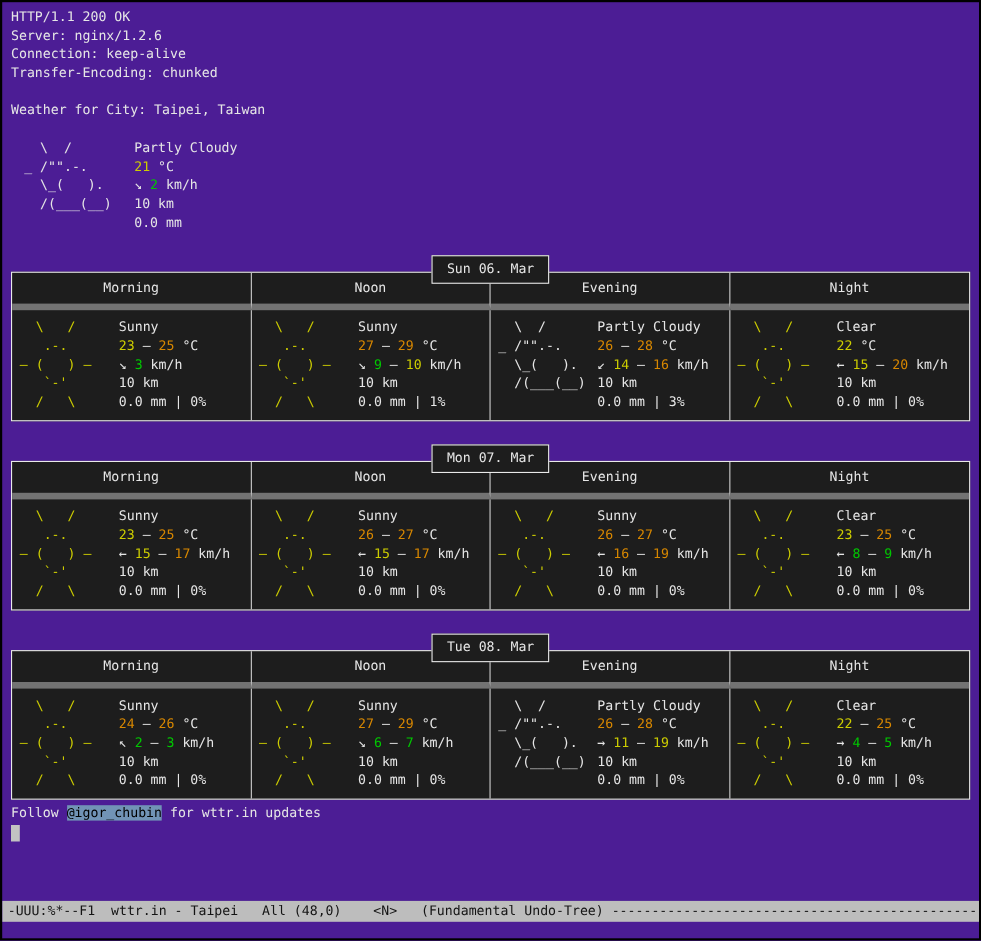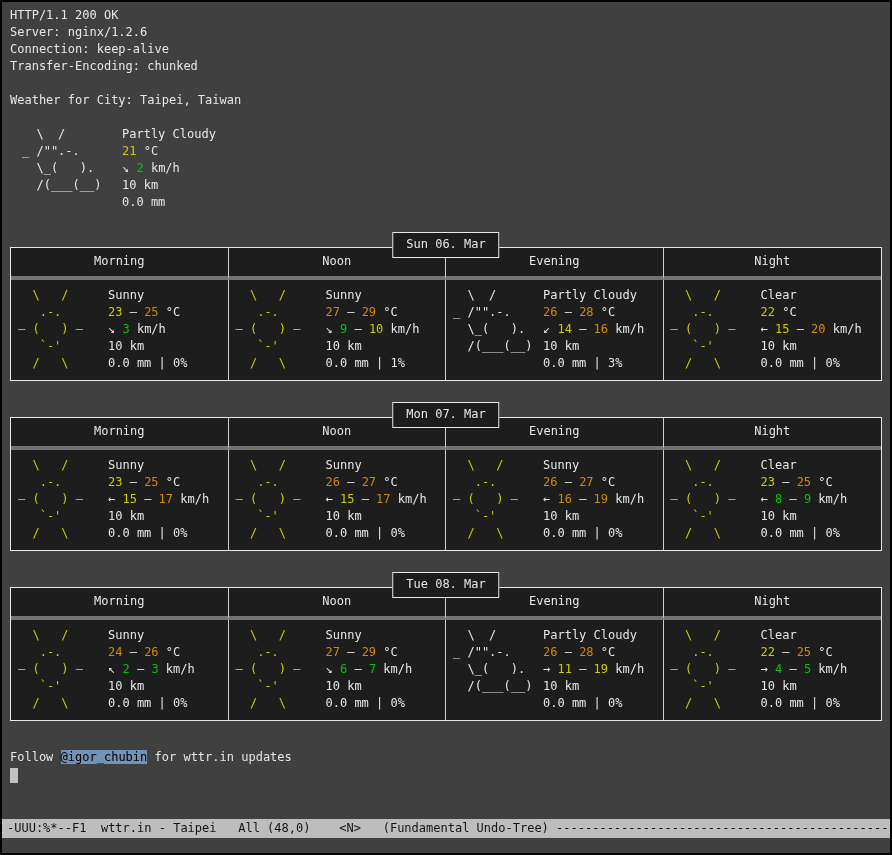--- a/index.html
+++ b/index.html
@@ -1,45 +1,45 @@
 <!DOCTYPE html>
 <html><head>
 <meta charset="utf-8">
 <style>
   html,body{margin:0;padding:0}
   body{
     width:892px;height:855px;background:#000;position:relative;overflow:hidden;
     font-family:"DejaVu Sans Mono",monospace;font-size:12px;color:#e6e6e6;
   }
-  .screen{position:absolute;left:2px;top:2px;right:2px;bottom:2px;background:#404040;padding:5px 8px 0 8px;overflow:hidden}
+  .screen{position:absolute;left:2px;top:2px;right:2px;bottom:2px;background:#4c1d95;padding:5px 8px 0 8px;overflow:hidden}
   .line{white-space:pre;line-height:17px;min-height:17px}
   .tline{white-space:pre;line-height:17px;min-height:17px}
   pre{margin:0;font:inherit;line-height:17px;white-space:pre}
   .blank{height:17px}
 
   .current{display:flex;padding-left:12px}
   .current .art{width:100px;flex:none}
 
   .day-block{position:relative;margin-top:36px}
   .day-table{border:1px solid #e9e9e9;display:grid;grid-template-columns:1fr 1fr 1fr 1fr;background:#1d1d1d}
-  .head-cell{text-align:center;padding:5px 0 6px;border-right:1px solid #cfcfcf;border-bottom:4px solid #737373;line-height:17px;white-space:pre}
+  .head-cell{text-align:center;padding:5px 0 6px;border-right:1px solid #cfcfcf;border-bottom:6px solid #737373;line-height:17px;white-space:pre}
   .head-cell.last{border-right:none}
   .body-cell{display:flex;padding:7px 0 8px;border-right:1px solid #cfcfcf}
   .body-cell.last{border-right:none}
   .body-cell .art{width:90px;flex:none;margin-left:7px}
   .art-sun{color:#cdcd00}
   .art-cloud{color:#e6e6e6}
   .date-box{position:absolute;top:-15px;left:50%;transform:translateX(-50%);background:#1d1d1d;border:1px solid #e9e9e9;padding:3px 13px 4px;line-height:17px;z-index:2;white-space:pre}
 
   .seg-w{color:#e6e6e6}
   .seg-y{color:#cdcd00}
   .seg-o{color:#d78700}
   .seg-g{color:#00c800}
 
-  .footer-line{margin-top:28px;line-height:17px;white-space:pre}
+  .footer-line{margin-top:4px;line-height:17px;white-space:pre}
   .hl{background:#7193b6;color:#000}
   .cursor-line{height:17px;margin-top:2px}
   .cursor{display:inline-block;width:8px;height:15px;background:#c2c2c2;vertical-align:middle}
 
   .modeline{position:absolute;left:0;right:0;bottom:15px;height:19px;background:#bdbdbd;color:#141414;line-height:19px;padding-left:5px;white-space:pre;overflow:hidden}
 </style>
 </head>
 <body>
 
 <div class="screen">

